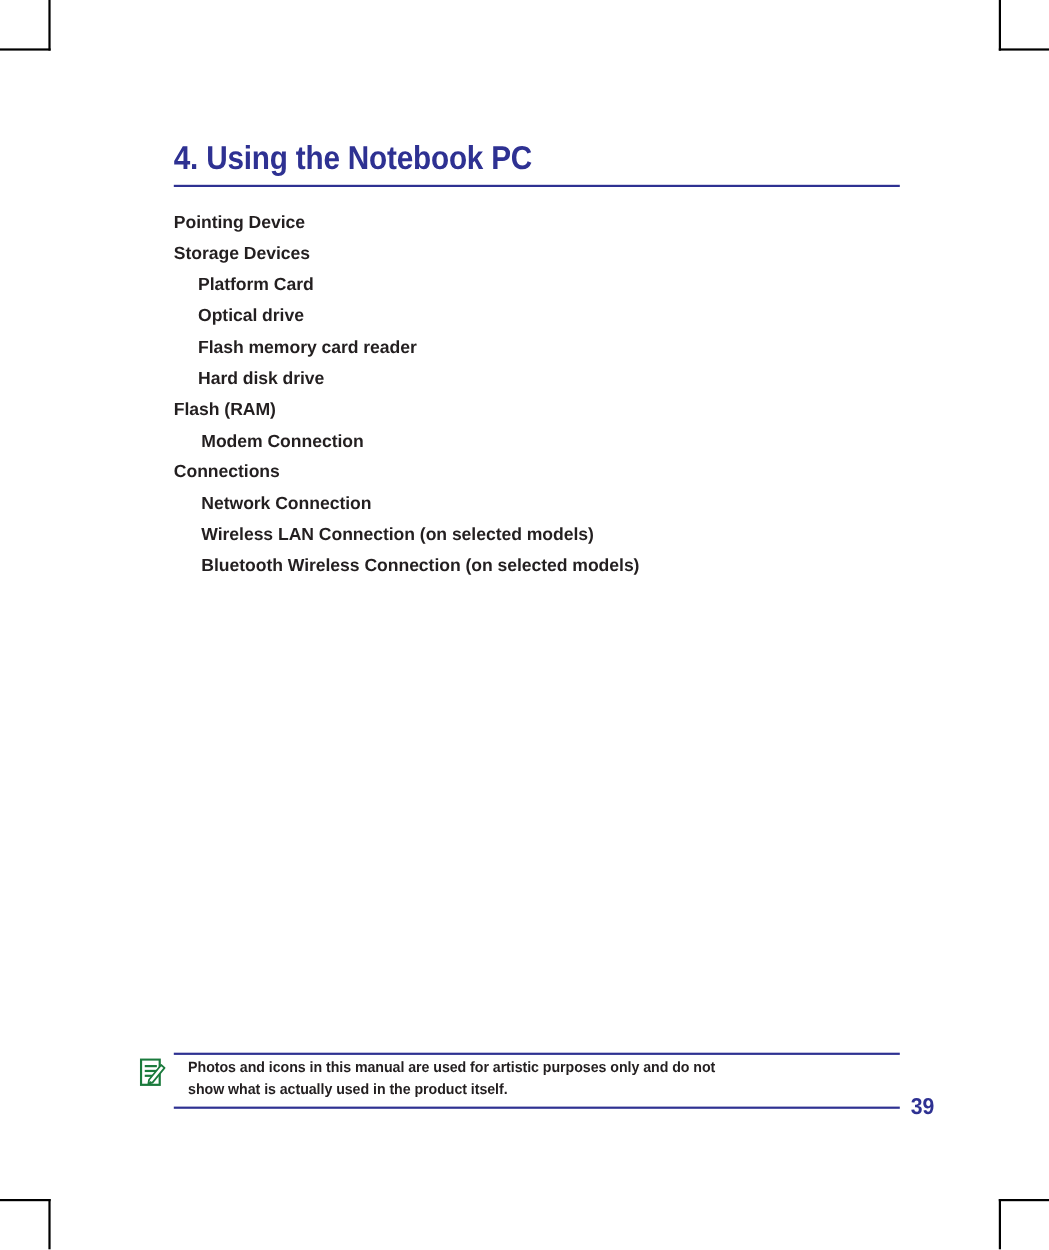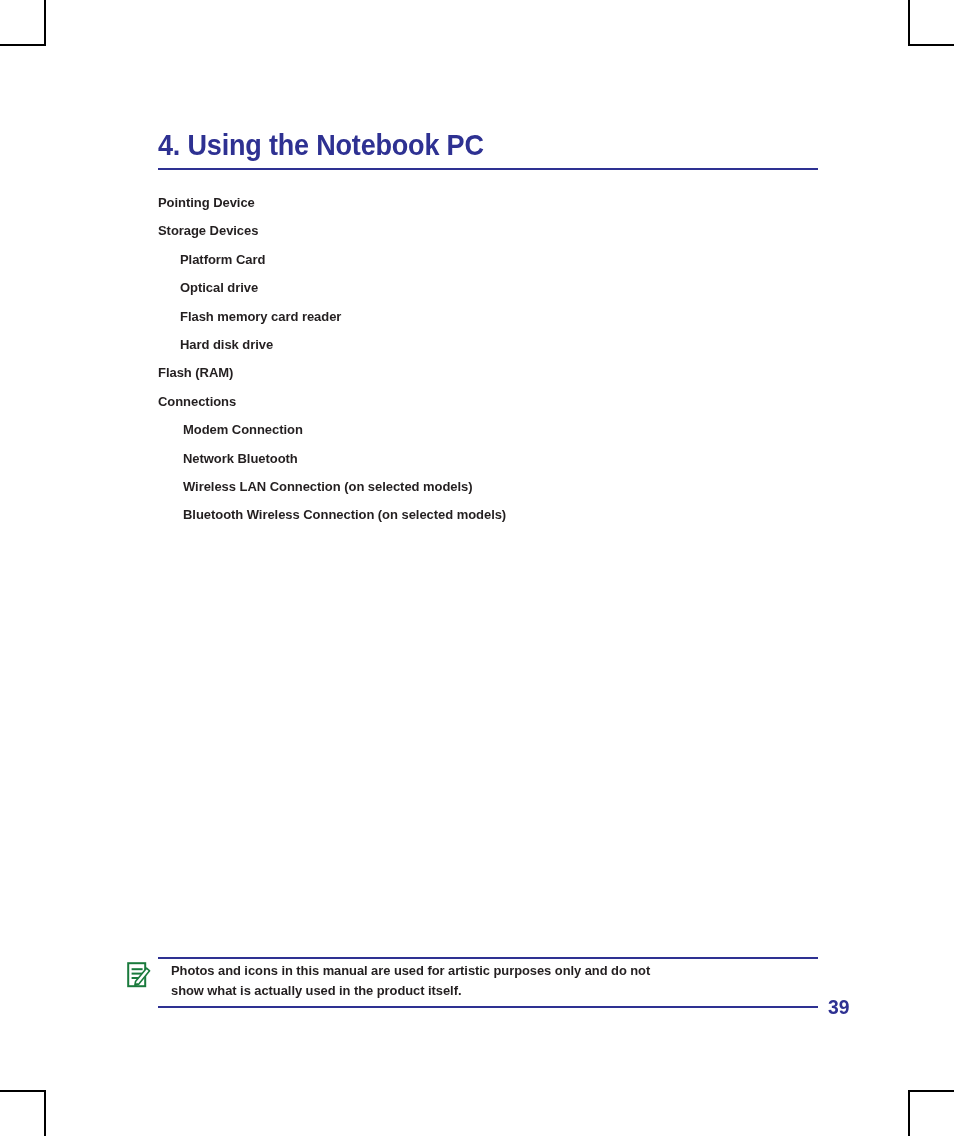--- a/index.html
+++ b/index.html
@@ -85,21 +85,21 @@
   .toc {
     position: absolute;
     left: 158px;
     top: 189px;
     width: 700px;
     margin: 0;
     padding: 0;
     list-style: none;
   }
   .toc-item {
-    font-size: 13px;
+    font-size: 16px;
     line-height: 28.4px;
     font-weight: bold;
     color: #231f20;
     white-space: nowrap;
     letter-spacing: -0.05px;
   }
   .toc-item.level-1 { padding-left: 0; }
   .toc-item.level-2 { padding-left: 22px; }
   .toc-item.level-2b { padding-left: 25px; }
 
@@ -172,23 +172,23 @@
   <div class="title-rule"></div>
 
   <ul class="toc">
     <li class="toc-item level-1">Pointing Device</li>
     <li class="toc-item level-1">Storage Devices</li>
     <li class="toc-item level-2">Platform Card</li>
     <li class="toc-item level-2">Optical drive</li>
     <li class="toc-item level-2">Flash memory card reader</li>
     <li class="toc-item level-2">Hard disk drive</li>
     <li class="toc-item level-1">Flash (RAM)</li>
+    <li class="toc-item level-2b">Modem Connection</li>
     <li class="toc-item level-1">Connections</li>
-    <li class="toc-item level-2b">Modem Connection</li>
-    <li class="toc-item level-2b">Network Bluetooth</li>
+    <li class="toc-item level-2b">Network Connection</li>
     <li class="toc-item level-2b">Wireless LAN Connection (on selected models)</li>
     <li class="toc-item level-2b">Bluetooth Wireless Connection (on selected models)</li>
   </ul>
 
   <div class="note">
     <div class="note-rule-top"></div>
 
     <span class="note-icon">
       <svg width="24" height="26" viewBox="0 0 24 26" xmlns="http://www.w3.org/2000/svg">
         <rect x="1.2" y="1.2" width="17" height="23" fill="#ffffff" stroke="#1a7a3c" stroke-width="2"></rect>

